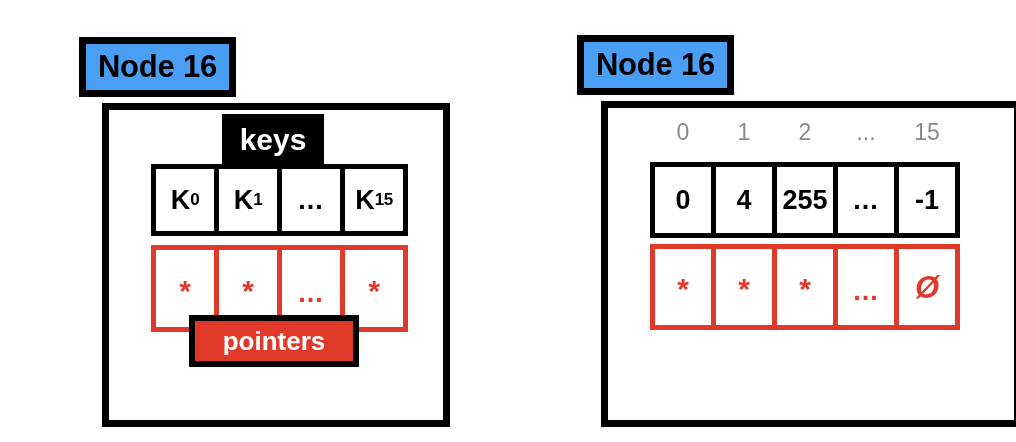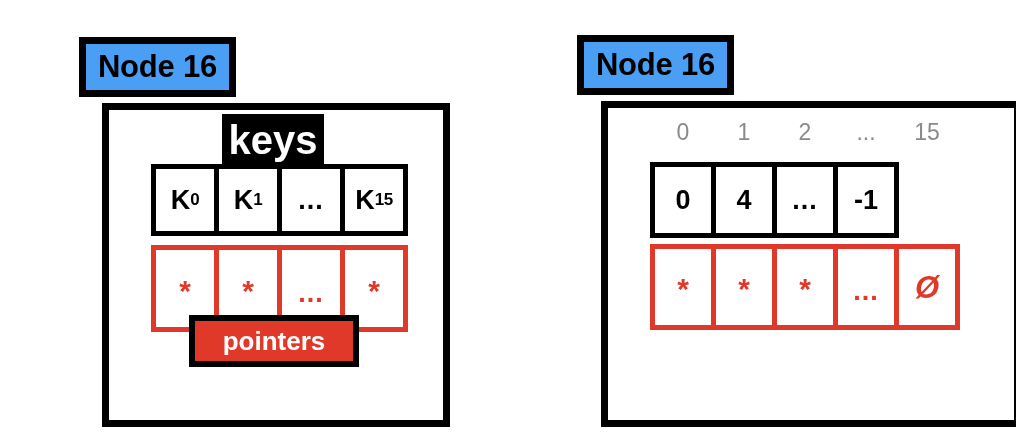--- a/index.html
+++ b/index.html
@@ -133,21 +133,21 @@
     align-items: center;
     justify-content: center;
     color: #ffffff;
     font-weight: bold;
     z-index: 8;
   }
   #cap-keys {
     left: 176px; top: 98px;
     width: 102px; height: 52px;
     background: #000000;
-    font-size: 40px;
+    font-size: 30px;
   }
   #cap-pointers {
     left: 143px; top: 299px;
     width: 170px; height: 52px;
     background: #e0392a;
     border: 6px solid #000000;
     font-size: 26px;
   }
 
   
@@ -221,20 +221,21 @@
     <div class="idx">0</div>
     <div class="idx">1</div>
     <div class="idx">2</div>
     <div class="idx">...</div>
     <div class="idx">15</div>
   </div>
 
   <div class="row" id="row-vals-right">
     <div class="cell cell-key">0</div>
     <div class="cell cell-key">4</div>
+    <div class="cell cell-key">255</div>
     <div class="cell cell-key ellipsis">...</div>
     <div class="cell cell-key">-1</div>
   </div>
 
   <div class="row" id="row-ptrs-right">
     <div class="cell cell-ptr">
       <span class="star">*</span>
     </div>
     <div class="cell cell-ptr">
       <span class="star">*</span>

